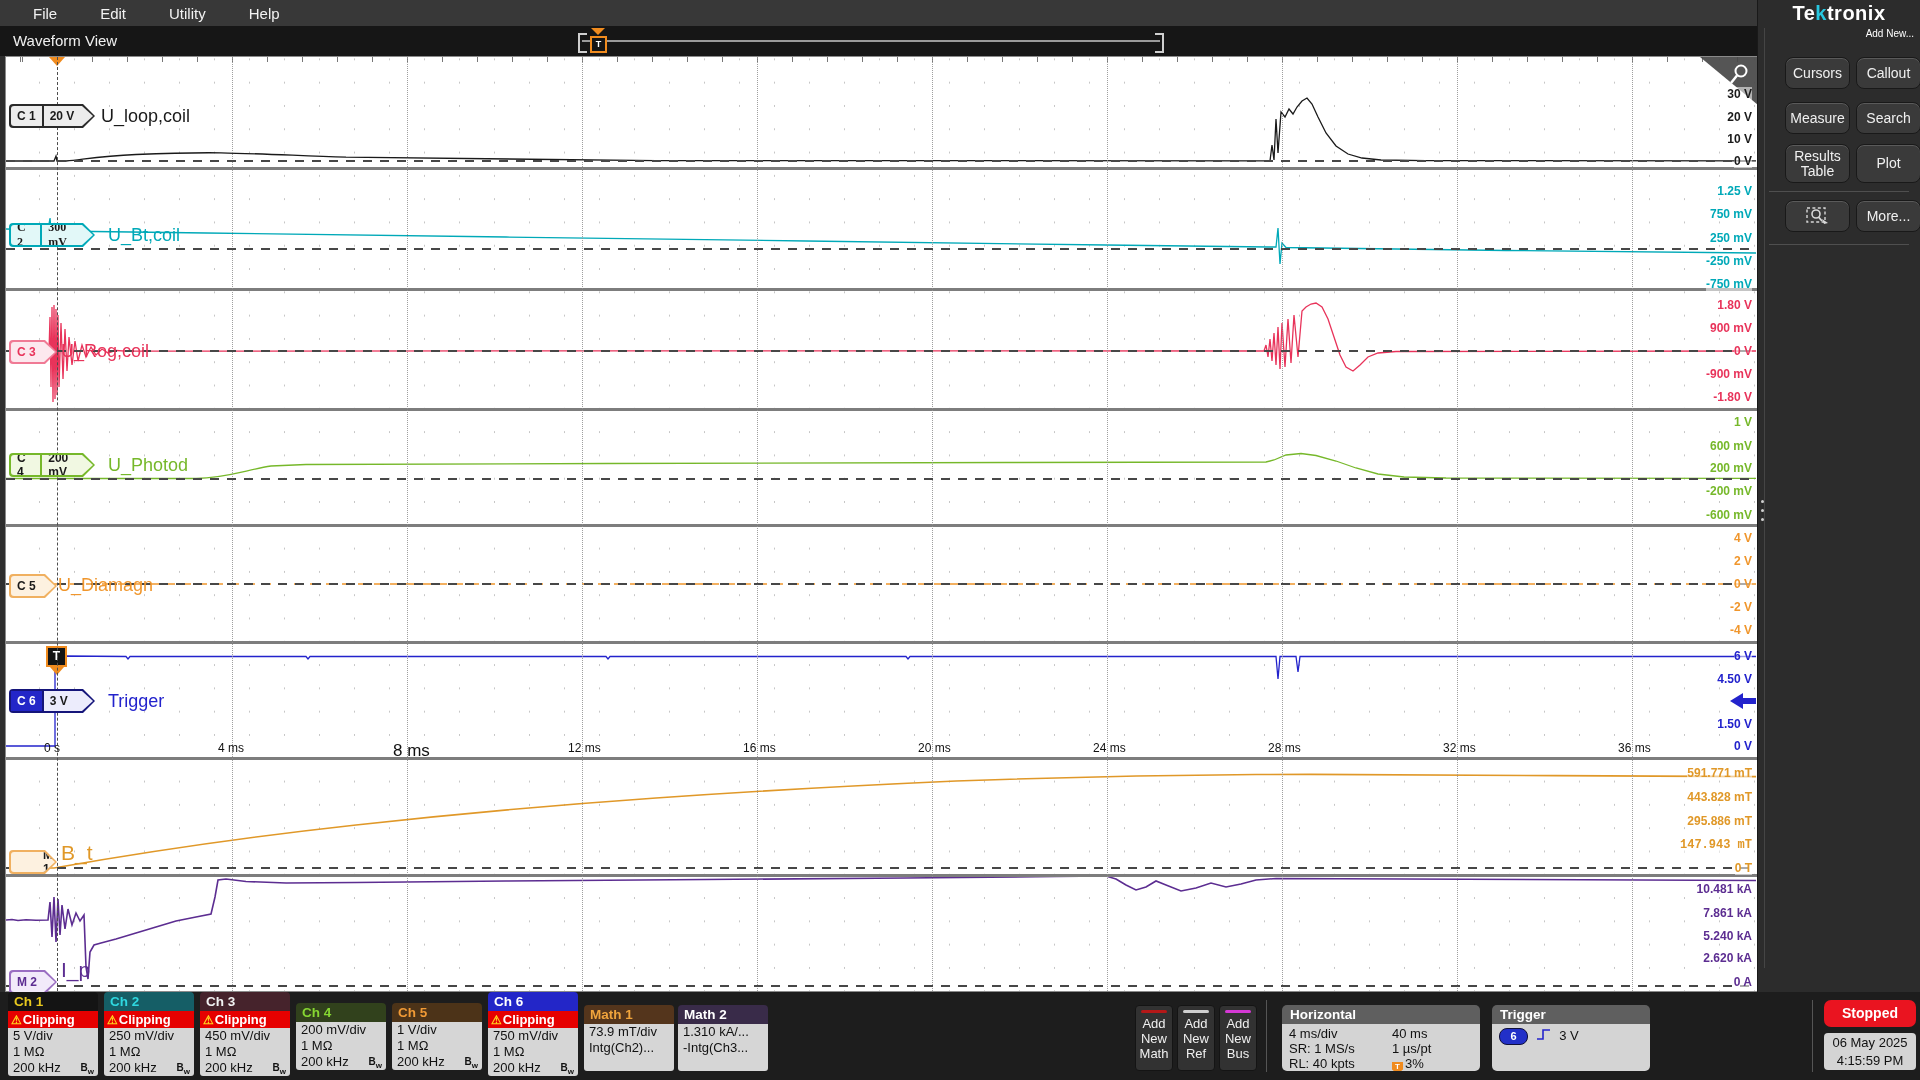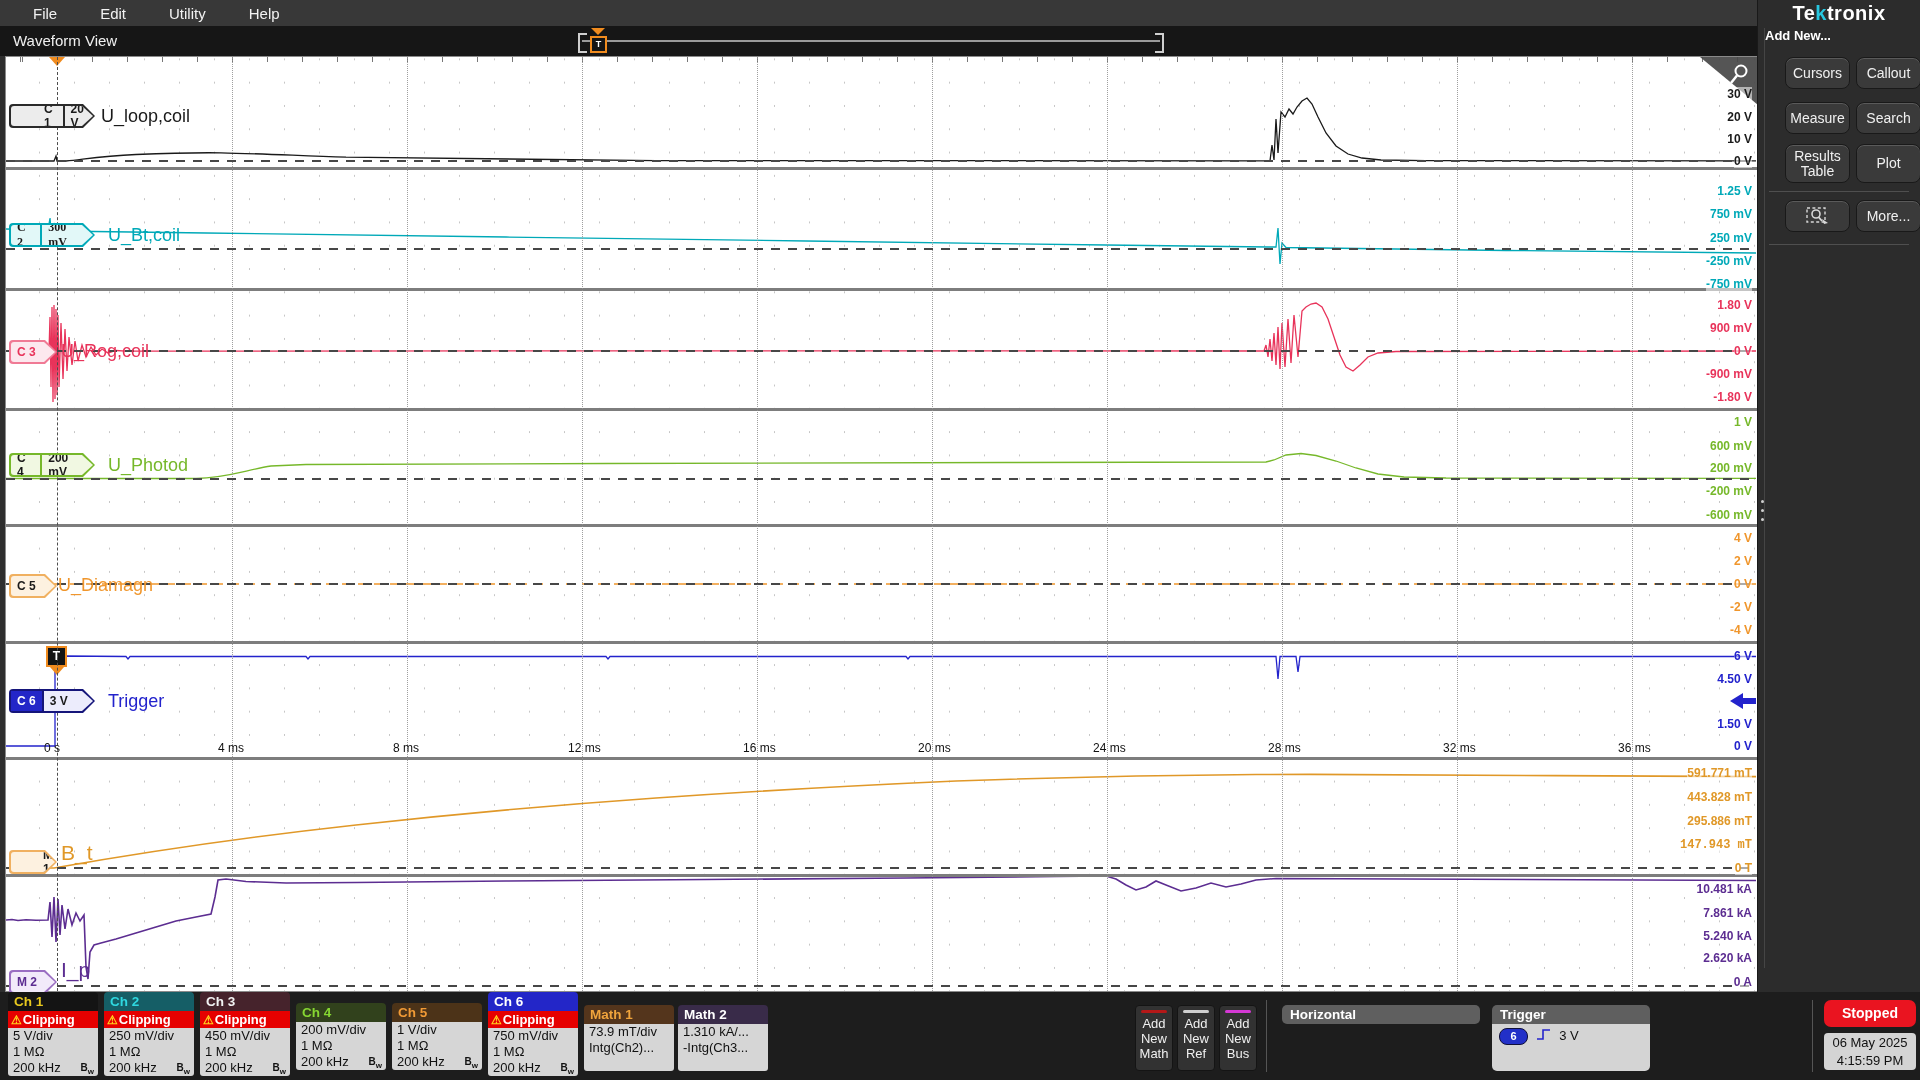--- a/index.html
+++ b/index.html
@@ -44,21 +44,21 @@
   .tlevel .s{position:absolute;left:13px;top:5px;width:13px;height:6px;background:#2323cc;}
   .zoomcorner{position:absolute;right:0;top:0;width:0;height:0;border-top:48px solid rgba(72,72,72,.93);border-left:58px solid transparent;}
   .zoomglass{position:absolute;right:7px;top:6px;}
   .dots3{position:absolute;width:4px;}
   .dots3 i{display:block;width:3px;height:3px;border-radius:50%;background:#cfcfcf;margin:0 0 6px 0;}
   
   .sidebar{position:absolute;left:1757px;top:0;width:163px;height:992px;background:#2c2c2c;border-left:1px solid #191919;box-sizing:border-box;}
   .brand{position:absolute;top:2px;left:0;width:100%;text-align:center;color:#fff;font-size:20px;font-weight:bold;letter-spacing:.5px;}
   .brand .k{color:#27c7e0;}
   .panel{position:absolute;left:6px;top:28px;width:149px;height:940px;border-left:1px solid #454545;}
-  .addnew{position:absolute;top:0;left:0;width:100%;text-align:left;color:#fff;font-weight:bold;font-size:13px;}
+  .addnew{position:absolute;top:0;left:0;width:100%;text-align:right;color:#fff;font-weight:normal;font-size:10px;}
   .sbtn{position:absolute;background:#3a3a3a;border:1px solid #191919;border-radius:8px;color:#f0f0f0;font-size:14px;
         display:flex;align-items:center;justify-content:center;text-align:center;box-shadow:inset 0 1px 0 #5a5a5a;line-height:1.05;}
   .sdiv{position:absolute;left:4px;width:140px;height:1px;background:#4f4f4f;}
   
   .bottombar{position:absolute;left:0;top:992px;width:1920px;height:88px;background:#1d1d1d;}
   .tab{position:absolute;width:90px;border-radius:4px 4px 3px 3px;overflow:hidden;font-size:13px;}
   .tab-head{height:19px;line-height:19px;padding-left:6px;font-weight:bold;font-size:13.5px;}
   .tab-clip{height:17px;line-height:17px;background:#e60000;color:#fff;font-weight:bold;padding-left:2px;}
   .tab-clip .warn{color:#ffd21e;font-size:12px;padding:0 1px;}
   .tab-body{background:#d6d6d6;color:#111;}
@@ -149,21 +149,21 @@
       <div class="vgrid" style="left: 1451px;"></div>
       <div class="vgrid" style="left: 1626px;"></div>
       <div class="trigline" style="left: 51px;"></div>
       <div class="zline" style="top: 103px;"></div>
       <div class="axislabel" style="top: 30px; color: rgb(26, 26, 26);">30 V</div>
       <div class="axislabel" style="top: 53px; color: rgb(26, 26, 26);">20 V</div>
       <div class="axislabel" style="top: 75px; color: rgb(26, 26, 26);">10 V</div>
       <div class="axislabel" style="top: 97px; color: rgb(26, 26, 26);">0 V</div>
       <div class="badge" style="left: 3px; top: 47px; width: 86px;">
         <div class="bo" style="background: rgb(42, 42, 42);"></div>
-        <div class="bi" style="background: rgb(236, 236, 236); padding-left: 27px;">
+        <div class="bi" style="background: rgb(236, 236, 236);">
           <div class="seg" style="border-color: rgb(42, 42, 42);">C 1</div>
           <div class="seg" style="border-color: rgb(42, 42, 42);">20 V</div>
         </div>
       </div>
       <div class="chlabel" style="left: 95px; top: 49px; color: rgb(26, 26, 26); font-size: 18px;">U_loop,coil</div>
       <div class="zline" style="top: 191px;"></div>
       <div class="axislabel" style="top: 127px; color: rgb(0, 169, 184);">1.25 V</div>
       <div class="axislabel" style="top: 150px; color: rgb(0, 169, 184);">750 mV</div>
       <div class="axislabel" style="top: 174px; color: rgb(0, 169, 184);">250 mV</div>
       <div class="axislabel" style="top: 197px; color: rgb(0, 169, 184);">-250 mV</div>
@@ -249,21 +249,21 @@
       <div class="axislabel" style="top: 918px; color: rgb(92, 45, 145);">0 A</div>
       <div class="badge" style="left: 3px; top: 913px; width: 48px;">
         <div class="bo" style="background: rgb(154, 110, 194);"></div>
         <div class="bi" style="background: rgb(242, 234, 250);">
           <div class="seg" style="border-color: rgb(154, 110, 194); color: rgb(92, 45, 145);">M 2</div>
         </div>
       </div>
       <div class="chlabel" style="left: 55px; top: 901px; color: rgb(92, 45, 145); font-size: 21px;">I_p</div>
       <div class="chlabel" style="left: 38px; top: 684px; font-size: 12px; color: rgb(17, 17, 17); width: 60px;">0 s</div>
       <div class="chlabel" style="left: 212px; top: 684px; font-size: 12px; color: rgb(17, 17, 17); width: 60px;">4 ms</div>
-      <div class="chlabel" style="left: 387px; top: 684px; font-size: 12px; color: rgb(17, 17, 17); width: 60px;">8 ms</div>
+      <div class="chlabel" style="left: 387px; top: 684px; font-size: 17px; color: rgb(17, 17, 17); width: 60px;">8 ms</div>
       <div class="chlabel" style="left: 562px; top: 684px; font-size: 12px; color: rgb(17, 17, 17); width: 60px;">12 ms</div>
       <div class="chlabel" style="left: 737px; top: 684px; font-size: 12px; color: rgb(17, 17, 17); width: 60px;">16 ms</div>
       <div class="chlabel" style="left: 912px; top: 684px; font-size: 12px; color: rgb(17, 17, 17); width: 60px;">20 ms</div>
       <div class="chlabel" style="left: 1087px; top: 684px; font-size: 12px; color: rgb(17, 17, 17); width: 60px;">24 ms</div>
       <div class="chlabel" style="left: 1262px; top: 684px; font-size: 12px; color: rgb(17, 17, 17); width: 60px;">28 ms</div>
       <div class="chlabel" style="left: 1437px; top: 684px; font-size: 12px; color: rgb(17, 17, 17); width: 60px;">32 ms</div>
       <div class="chlabel" style="left: 1612px; top: 684px; font-size: 12px; color: rgb(17, 17, 17); width: 60px;">36 ms</div>
     </div>
 
   <div class="sidebar">
@@ -296,20 +296,25 @@
         <i></i>
       </div>
   </div>
 
   <div class="bottombar" id="bottombar">
     <div class="vsep" style="left:1266px"></div>
     <div class="vsep" style="left:1812px"></div>
 
     <div class="bpanel" style="left:1282px;width:198px">
       <div class="ph">Horizontal</div>
+      <div class="pb">
+        <div class="prow"><span>4 ms/div</span><span class="c2">40 ms</span></div>
+        <div class="prow"><span>SR: 1 MS/s</span><span class="c2">1 µs/pt</span></div>
+        <div class="prow"><span>RL: 40 kpts</span><span class="c2"><span class="tpct">T</span><span>3%</span></span></div>
+      </div>
     </div>
 
     <div class="bpanel" style="left:1492px;width:158px">
       <div class="ph">Trigger</div>
       <div class="pb">
         <div class="prow" style="height:20px;line-height:20px">
           <span class="pill6">6</span>
           <svg width="18" height="15" viewBox="0 0 18 15" style="vertical-align:-2px;margin:0 3px">
             <polyline points="2,12 8,12 8,3 15,3" fill="none" stroke="#2323cc" stroke-width="1.6"></polyline>
           </svg>

